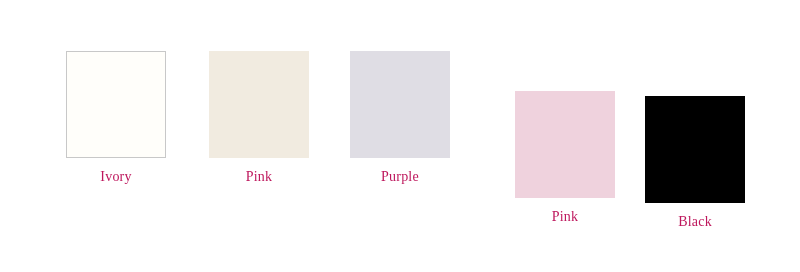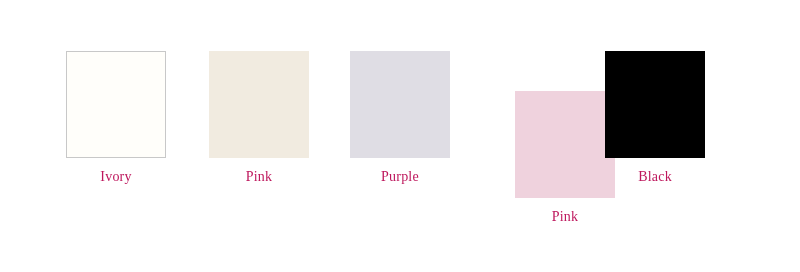--- a/index.html
+++ b/index.html
@@ -65,18 +65,18 @@
   <div class="swatch-item" style="left:350px;">
     <div class="swatch-chip" style="background:#dfdde4;"></div>
     <div class="swatch-label">Purple</div>
   </div>
 
   <div class="swatch-item" style="left:515px;margin-top:40px;">
     <div class="swatch-chip" style="background:#efd2dd;"></div>
     <div class="swatch-label">Pink</div>
   </div>
 
-  <div class="swatch-item" style="left:605px;">
+  <div class="swatch-item" style="left:645px;margin-top:45px;">
     <div class="swatch-chip" style="background:#000000;"></div>
     <div class="swatch-label">Black</div>
   </div>
 
 </div>
 
 </body></html>

